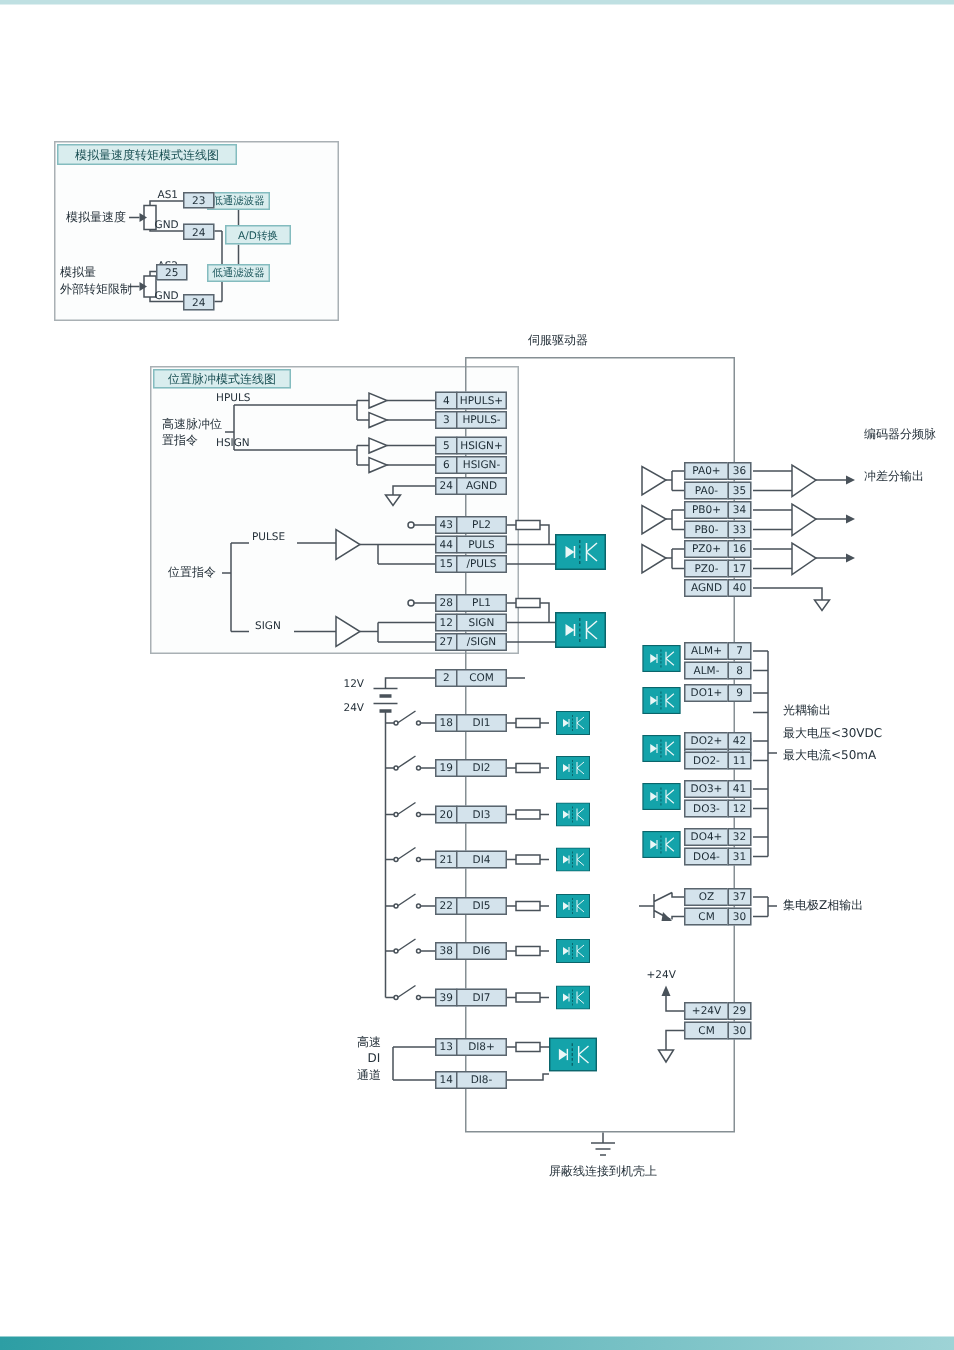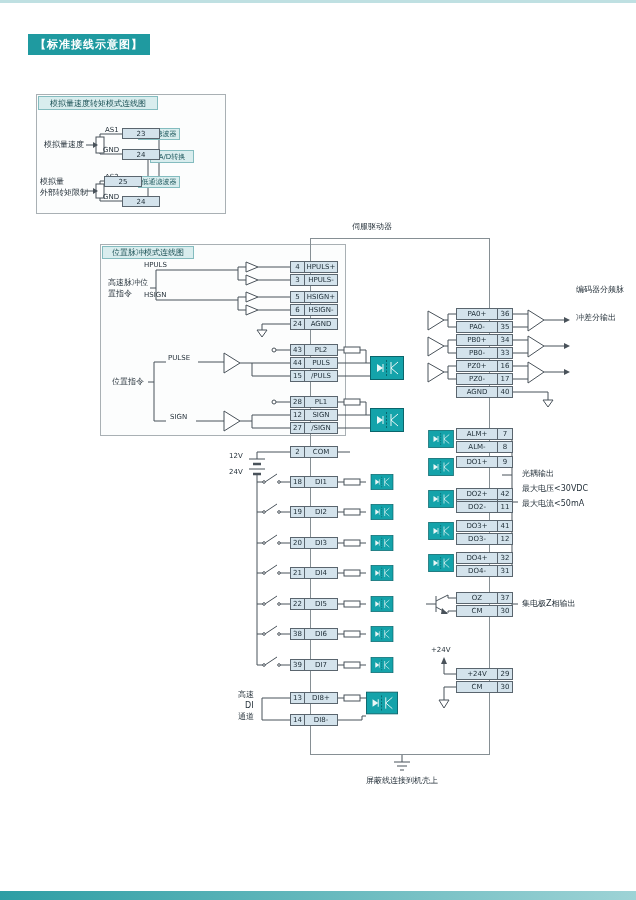--- a/index.html
+++ b/index.html
@@ -18,31 +18,30 @@
   .tealbox{position:absolute;box-sizing:border-box;background:#d9edee;border:1px solid #84bcbf;
            color:#1b565b;font-size:7px;display:flex;align-items:center;justify-content:center;
            z-index:3;white-space:nowrap;}
   .tealbox.title{font-size:8px;color:#184e52;}
   .pin{position:absolute;display:flex;z-index:3;}
   .pin span{display:flex;align-items:center;justify-content:center;height:12px;
             border:1px solid #5a656e;background:#d4e3ec;box-sizing:border-box;
             font-size:7px;color:#1c2b34;white-space:nowrap;}
   .pin span + span{margin-left:-1px;}
   .pin.l .c1{width:15px;}  .pin.l .c2{width:34px;}
-  .pin.r .cl{width:42px;text-align:center;}  .pin.r .cn{width:16px;}
-  .pin.b1 .c1{width:38px;height:11px;text-align:center;}
+  .pin.r .cl{width:30px;text-align:center;}  .pin.r .cn{width:16px;}
+  .pin.b1 .c1{width:21px;height:11px;text-align:center;}
 </style>
 </head>
 <body>
 
 <div class="stage">
   <div class="bar-top"></div>
   <div class="bar-bottom"></div>
 
-  <div class="banner">【标准接线示意图】</div>
 
   <div class="frame" style="left:36px;top:94px;width:190px;height:120px"></div>
   <div class="frame" style="left:100px;top:244px;width:246px;height:192px"></div>
   <div class="frame driver" style="left:310px;top:238px;width:180px;height:517px"></div>
 
   <svg class="wires" width="636" height="900" viewBox="0 0 636 900">
     <defs>
       <symbol id="opto" viewBox="0 0 34 24">
         <rect x="0.5" y="0.5" width="33" height="23" fill="#14a3aa" stroke="#0a656b"></rect>
         <polygon points="7,8 7,16 13,12" fill="#eaf7f7" stroke="none"></polygon>

